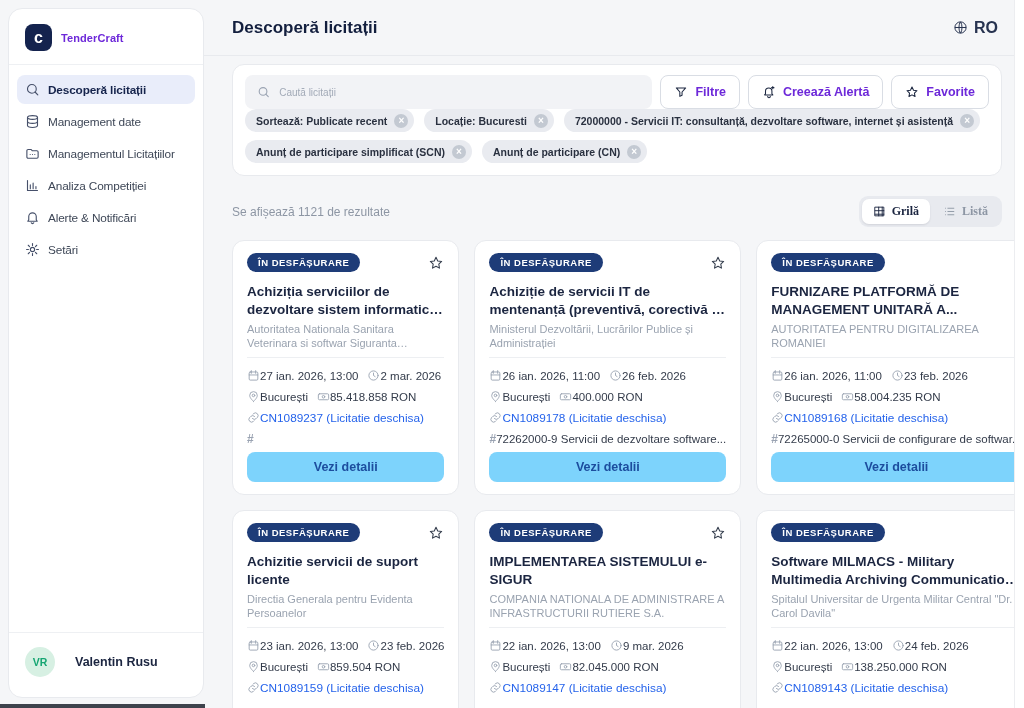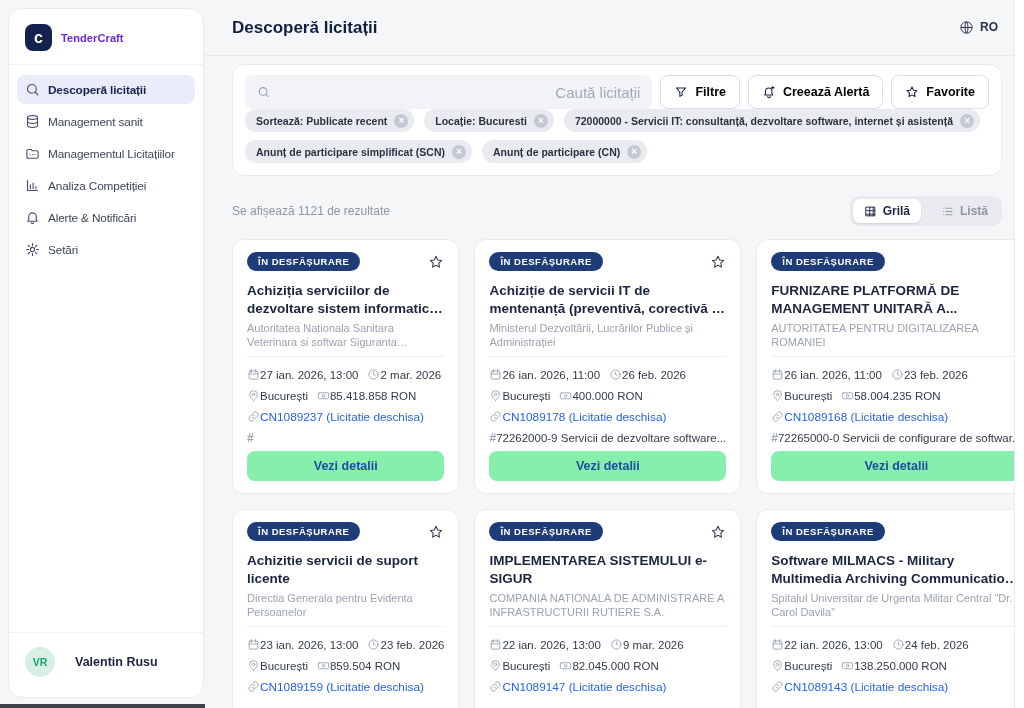--- a/index.html
+++ b/index.html
@@ -34,47 +34,47 @@
     font-size:10.5px; font-weight:700; display:flex; align-items:center; justify-content:center; }
   .user-name { font-size:12.5px; font-weight:700; color:#1b2540; }
   .bottom-strip { position:absolute; left:0; bottom:0; width:205px; height:4px; background:#3e434c; }
 
   
   .main { position:absolute; left:204px; right:10px; top:0; bottom:0; overflow:hidden; }
   .scroll-strip { position:absolute; right:0; top:0; width:10px; height:100%; background:#fff; border-left:1px solid #ecedf0; }
   .hdr { height:56px; display:flex; align-items:center; justify-content:space-between;
     padding:0 16px 0 28px; border-bottom:1px solid #e8eaee; }
   .hdr-title { font-size:17px; font-weight:800; color:#131f3e; }
-  .lang { display:flex; align-items:flex-start; gap:6px; color:#273350; font-size:12px; font-weight:600; cursor:pointer; }
+  .lang { display:flex; align-items:center; gap:6px; color:#273350; font-size:16px; font-weight:600; cursor:pointer; }
   .lang svg { width:15px; height:15px; fill:none; stroke:#273350; stroke-width:1.6; }
   .content { padding:8px 12px 0 28px; }
 
   
   .search-card { background:#fff; border:1px solid #e8eaee; border-radius:12px; padding:10px 12px 12px; }
   .search-row { display:flex; gap:8px; }
   .search-input { flex:1; display:flex; align-items:center; gap:9px; background:#f2f3f6; border-radius:8px;
     height:34px; padding:0 12px; color:#9aa3b2; }
   .search-input svg { width:14px; height:14px; fill:none; stroke:#9aa3b2; stroke-width:2; stroke-linecap:round; }
-  .search-input input { border:none; background:transparent; outline:none; font-size:15px; color:#7f1d1d; width:100%;
-    font-family:"Liberation Sans", sans-serif;text-align:right; }
+  .search-input input { border:none; background:transparent; outline:none; font-size:10px; color:#7f1d1d; width:100%;
+    font-family:"Liberation Sans", sans-serif; }
   .search-input input::placeholder { color:#a2aab7; }
   .btn { display:flex; align-items:center; gap:7px; background:#fff; border:1px solid #d9dde4; border-radius:8px;
-    height:34px; padding:0 13px; font-size:12.5px; font-weight:700; color:#000000; white-space:nowrap; cursor:pointer;
+    height:34px; padding:0 13px; font-size:12.5px; font-weight:700; color:#6d28d9; white-space:nowrap; cursor:pointer;
     font-family:"Liberation Sans", sans-serif; }
   .btn svg { width:14px; height:14px; fill:none; stroke:#1c2740; stroke-width:1.8; stroke-linecap:round; stroke-linejoin:round; }
   .chips { display:flex; flex-wrap:wrap; gap:8px 10px; }
   .chip { display:inline-flex; align-items:center; gap:7px; background:#e9ebf0; border-radius:999px; height:23px;
     padding:0 6px 0 11px; font-size:10.5px; font-weight:600; color:#2a3140; white-space:nowrap; }
   .chip-x { width:14px; height:14px; border-radius:50%; background:#c3c9d2; color:#fff; font-size:10px;
     line-height:13px; text-align:center; font-weight:700; cursor:pointer; }
 
   
   .results-bar { display:flex; align-items:center; justify-content:space-between; margin:20px 0 13px; }
   .results-text { font-size:12px; color:#8d96a4; }
-  .toggle { display:flex; background:#e8eaef; border-radius:9px; padding:3px; gap:9px; }
+  .toggle { display:flex; background:#e8eaef; border-radius:9px; padding:3px; gap:2px;font-family:Liberation Serif, serif; }
   .seg { display:flex; align-items:center; gap:6px; padding:5px 11px; border-radius:7px; font-size:12px;
     font-weight:600; color:#8d96a4; cursor:pointer; }
   .seg.active { background:#fff; color:#1b2540; box-shadow:0 1px 2px rgba(16,24,40,.1); }
   .seg svg { width:13px; height:13px; fill:none; stroke:currentColor; stroke-width:1.7; stroke-linecap:round; }
 
   
   .grid { display:grid; grid-template-columns:repeat(3,1fr); gap:15px; }
   .card { background:#fff; border:1px solid #e8eaee; border-radius:12px; padding:12px 14px; height:255px;
     display:flex; flex-direction:column; }
   .card-top { display:flex; justify-content:space-between; align-items:center; }
@@ -87,21 +87,21 @@
     display:-webkit-box; -webkit-line-clamp:2; -webkit-box-orient:vertical; overflow:hidden; }
   .authority { margin-top:4px; font-size:11px; line-height:14px; color:#9aa3b0;
     display:-webkit-box; -webkit-line-clamp:2; -webkit-box-orient:vertical; overflow:hidden; }
   .divider { border-top:1px solid #edeff2; margin:7px 0 7px; }
   .mrow { display:flex; align-items:center; gap:0; height:21px; font-size:11.5px; color:#333b4a; overflow:hidden; white-space:nowrap; }
   .micon { color:#9aa3b2; flex:0 0 13px; }
   .micon svg { width:13px; height:13px; fill:none; stroke:currentColor; stroke-width:1.7; stroke-linecap:round; stroke-linejoin:round; }
   .m2 { margin-left:9px; }
   .hash { color:#9aa3b2; font-size:12px; font-weight:600; flex:0 0 auto; }
   .link-row a { color:#2563eb; text-decoration:none; font-size:11.8px; cursor:pointer; }
-  .vezi { margin-top:auto; height:30px; background:#86efac; border:none; border-radius:8px; color:#1c4d9e;
+  .vezi { margin-top:auto; height:30px; background:#7dd3fc; border:none; border-radius:8px; color:#1c4d9e;
     font-weight:700; font-size:12.5px; cursor:pointer; width:100%; font-family:"Liberation Sans", sans-serif; }
 </style>
 </head>
 <body>
 
 <aside class="sidebar">
   <div class="logo-row">
     <div class="logo-mark">c</div>
     <div class="logo-text">TenderCraft</div>
   </div>
@@ -116,21 +116,21 @@
       <span>Descoperă licitații</span>
     </div>
     <div class="nav-item">
       <span class="nicon">
           <svg viewBox="0 0 24 24">
             <ellipse cx="12" cy="5.5" rx="8" ry="3"></ellipse>
             <path d="M4 5.5v13c0 1.7 3.6 3 8 3s8-1.3 8-3v-13"></path>
             <path d="M4 12c0 1.7 3.6 3 8 3s8-1.3 8-3"></path>
           </svg>
         </span>
-      <span>Management sanit</span>
+      <span>Management date</span>
     </div>
     <div class="nav-item">
       <span class="nicon">
           <svg viewBox="0 0 24 24">
             <path d="M3 7.5a2 2 0 012-2h4.5l2 2H19a2 2 0 012 2v8a2 2 0 01-2 2H5a2 2 0 01-2-2z"></path>
             <path d="M8.3 13.5h.01M12 13.5h.01M15.7 13.5h.01"></path>
           </svg>
         </span>
       <span>Managementul Licitațiilor</span>
     </div>

